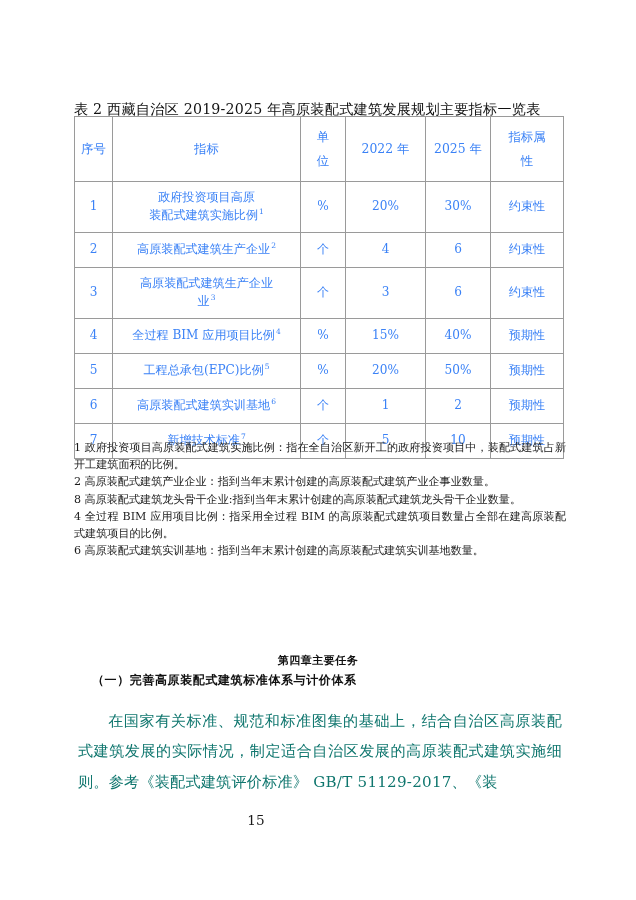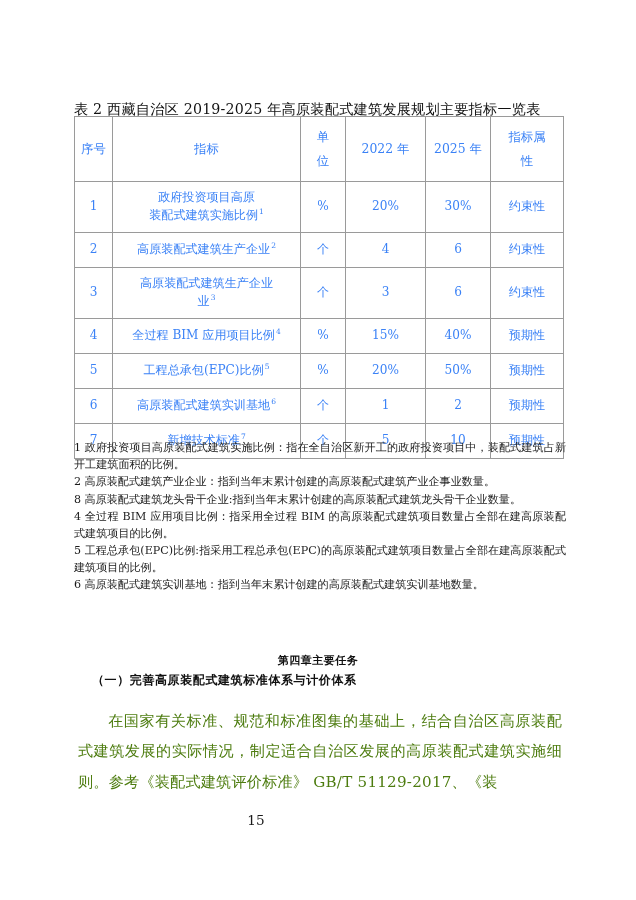--- a/index.html
+++ b/index.html
@@ -126,21 +126,21 @@
   .body-paragraph {
     position: absolute;
     left: 78px;
     top: 706px;
     width: 484px;
     font-size: 15.1px;
     line-height: 2.02;
     text-align: justify;
     text-indent: 2em;
     letter-spacing: 0.25px;
-    color: #4d7c0f;
+    color: #0f766e;
   }
 
   
   .page-number {
     position: absolute;
     left: 0;
     top: 812px;
     width: 512px;
     text-align: center;
     font-size: 13.6px;
@@ -253,21 +253,20 @@
         <td>预期性</td>
       </tr>
     </tbody>
   </table>
 
   <div class="footnotes">
     <p>1 政府投资项目高原装配式建筑实施比例：指在全自治区新开工的政府投资项目中，装配式建筑占新开工建筑面积的比例。</p>
     <p>2 高原装配式建筑产业企业：指到当年末累计创建的高原装配式建筑产业企事业数量。</p>
     <p>8 高原装配式建筑龙头骨干企业:指到当年末累计创建的高原装配式建筑龙头骨干企业数量。</p>
     <p>4 全过程 BIM 应用项目比例：指采用全过程 BIM 的高原装配式建筑项目数量占全部在建高原装配式建筑项目的比例。</p>
-    <p>5 工程总承包(EPC)比例:指采用工程总承包(EPC)的高原装配式建筑项目数量占全部在建高原装配式建筑项目的比例。</p>
     <p>6 高原装配式建筑实训基地：指到当年末累计创建的高原装配式建筑实训基地数量。</p>
   </div>
 
   <div class="chapter-heading">第四章主要任务</div>
 
   <div class="section-heading">（一）完善高原装配式建筑标准体系与计价体系</div>
 
   <div class="body-paragraph">在国家有关标准、规范和标准图集的基础上，结合自治区高原装配式建筑发展的实际情况，制定适合自治区发展的高原装配式建筑实施细则。参考《装配式建筑评价标准》 GB/T 51129-2017、《装</div>
 
   <div class="page-number">15</div>

